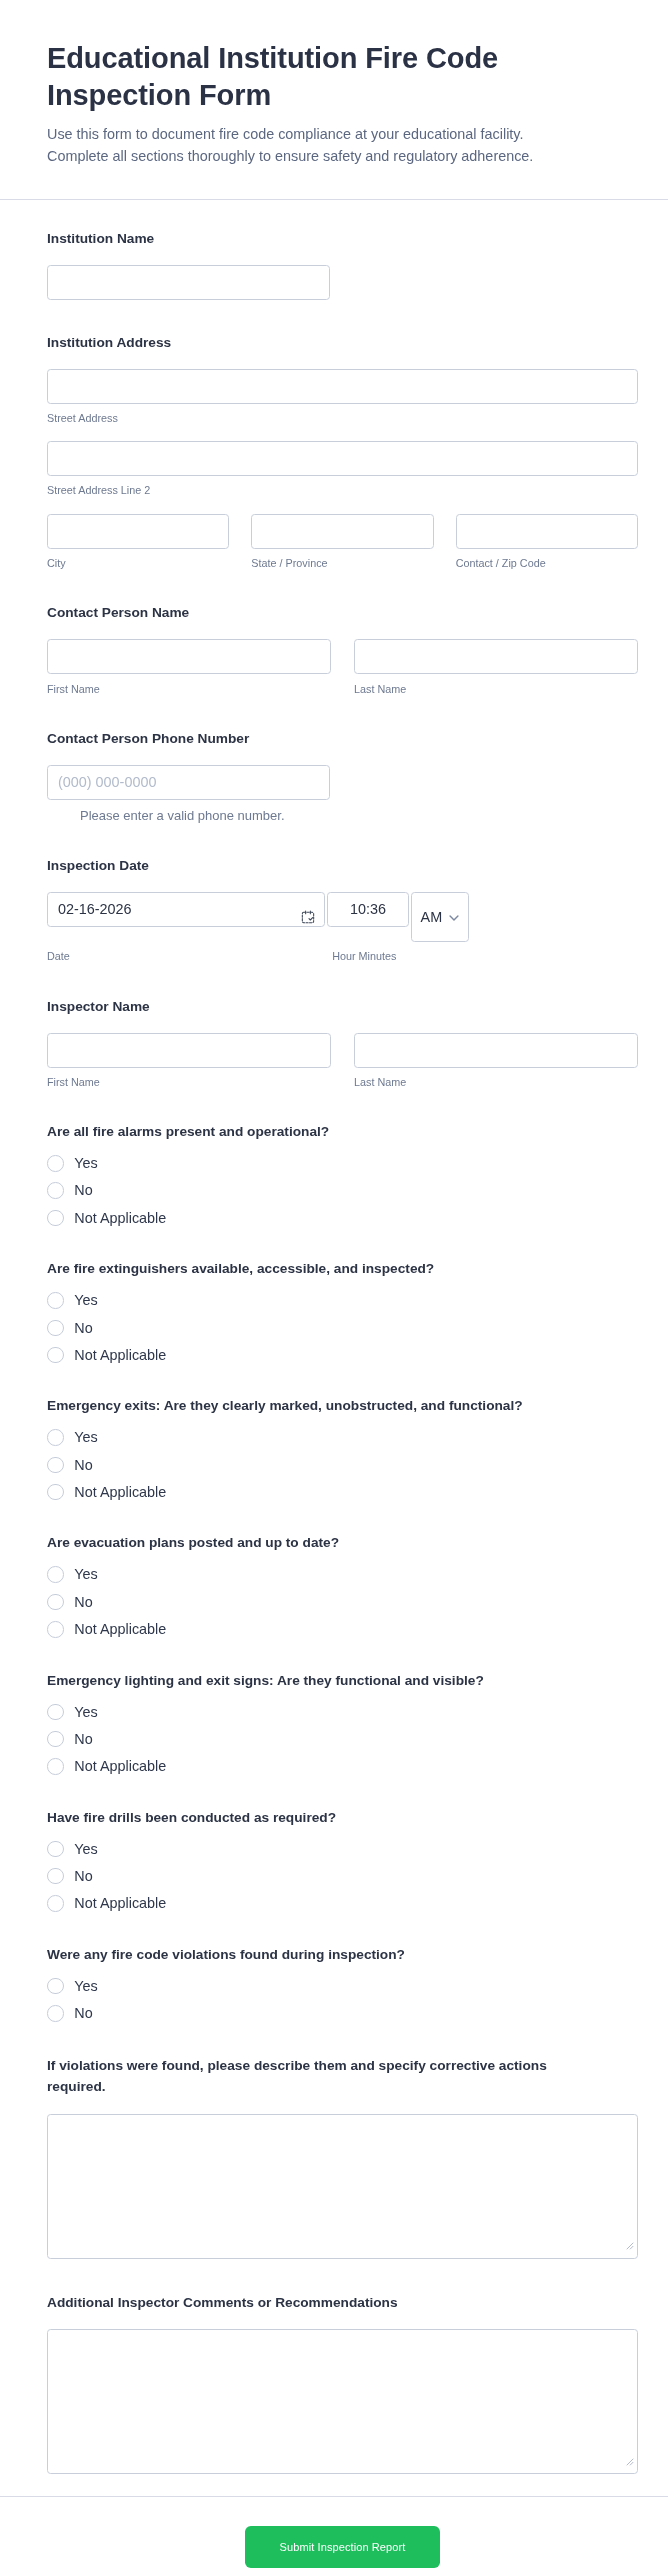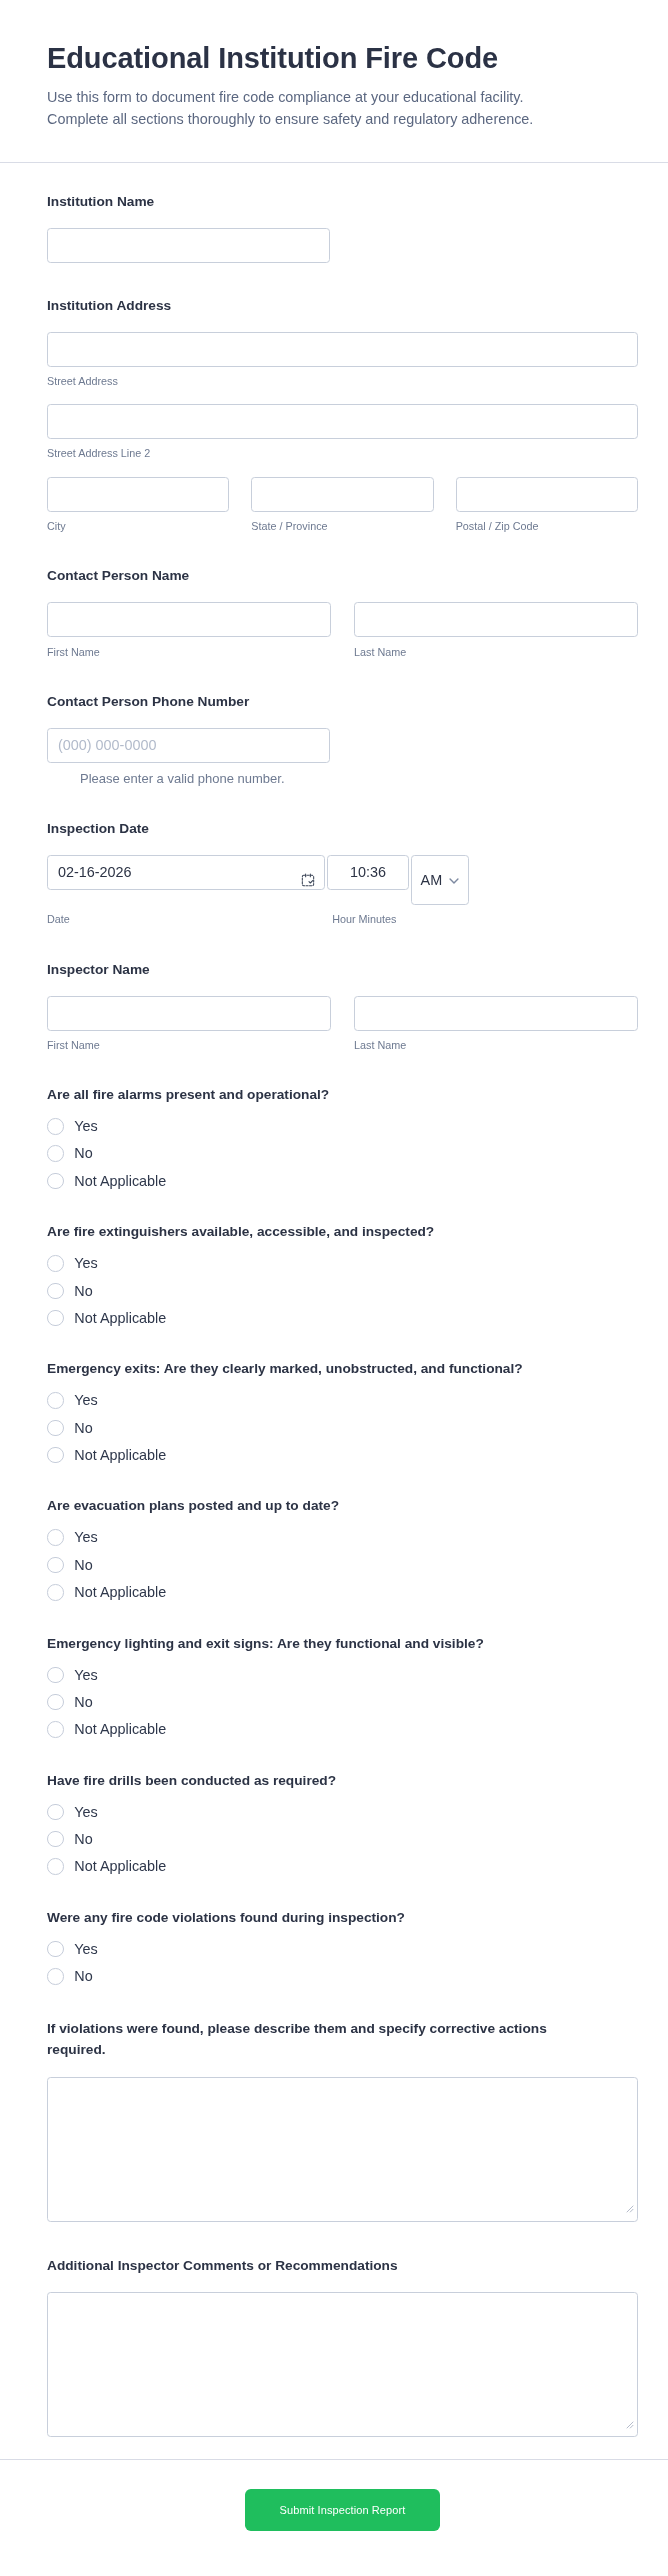--- a/index.html
+++ b/index.html
@@ -158,20 +158,21 @@
   }
 </style>
 </head>
 <body>
 
 <div>
 
   <header class="content-pad">
     <h1 class="page-title">
       <div>Educational Institution Fire Code</div>
+      <div>Inspection Form</div>
     </h1>
     <div class="subtitle">
       <div>Use this form to document fire code compliance at your educational facility.</div>
       <div>Complete all sections thoroughly to ensure safety and regulatory adherence.</div>
     </div>
   </header>
 
   <hr class="divider">
 
   <main class="form-body">
@@ -195,21 +196,21 @@
         <div class="col">
           <input type="text" class="text-input" value="" style="">
           <div class="sublabel">City</div>
         </div>
         <div class="col">
           <input type="text" class="text-input" value="" style="">
           <div class="sublabel">State / Province</div>
         </div>
         <div class="col">
           <input type="text" class="text-input" value="" style="">
-          <div class="sublabel">Postal / Zip Code</div>
+          <div class="sublabel">Contact / Zip Code</div>
         </div>
       </div>
     </section>
 
     <section class="question">
       <div class="q-label input-gap">Contact Person Name</div>
       <div class="row-2">
         <div class="col">
           <input type="text" class="text-input" value="" style="">
           <div class="sublabel">First Name</div>

